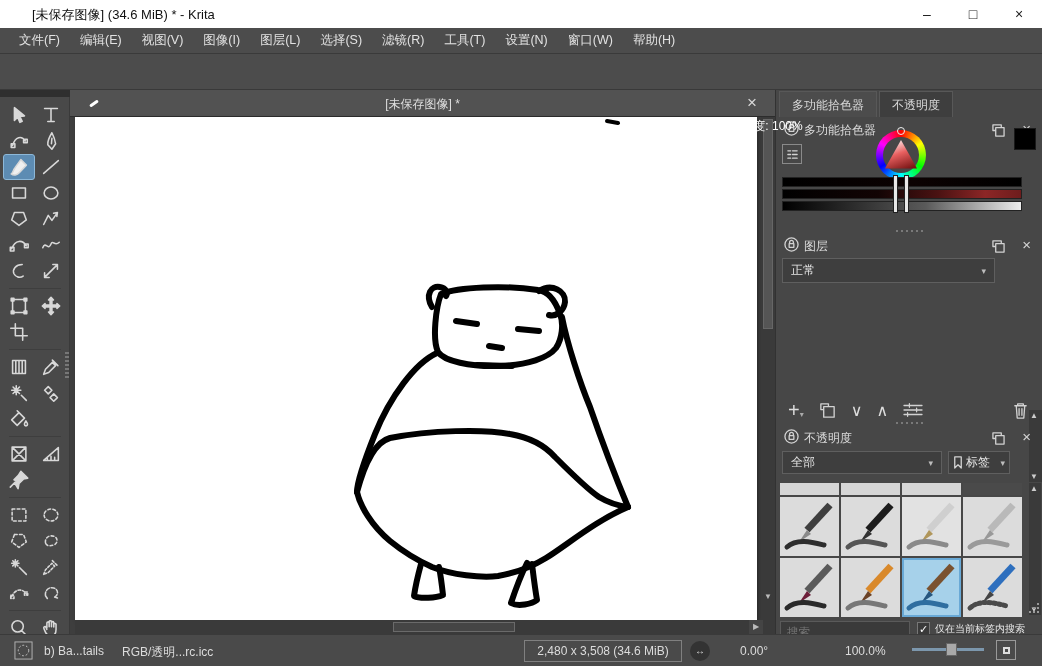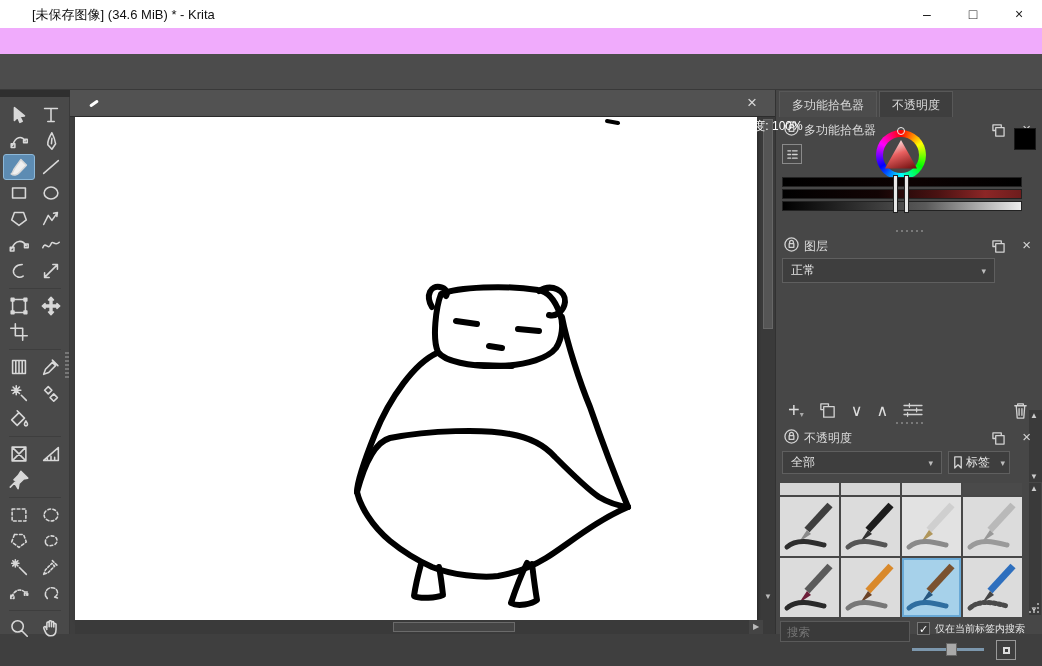--- a/index.html
+++ b/index.html
@@ -1,19 +1,19 @@
 <!DOCTYPE html>
 <html><head>
 <meta charset="utf-8">
 <style>
   * { margin:0; padding:0; box-sizing:border-box; }
   html,body { width:1042px; height:666px; overflow:hidden; background:#3f3f3f;
     font-family:"Liberation Sans","DejaVu Sans",sans-serif; }
   .abs { position:absolute; }
-  #app { position:relative; width:1042px; height:616px; background:#f0abfc; }
+  #app { position:relative; width:1042px; height:616px; background:#fca5a5; }
 
   
   #titlebar { left:0; top:0; width:1042px; height:28px; background:#ffffff; color:#000; }
   #titlebar .app-icon { left:9px; top:6px; }
   #titlebar .ttl { left:32px; top:6px; font-size:13px; color:#111; }
   .winbtn { top:0; width:46px; height:28px; display:flex; align-items:center; justify-content:center;
     color:#222; font-size:14px; }
   .krita-logo { width:16px; height:16px; border-radius:50%;
     background:conic-gradient(#ff5ca8,#b44cf0,#4c6df0,#37c3f2,#59d24c,#f2e14c,#ff9a3c,#ff5ca8); position:relative; }
   .krita-logo::after { content:""; position:absolute; left:3px; top:7px; width:10px; height:3px;
@@ -154,20 +154,33 @@
 <div id="app">
 
   <div class="abs" id="titlebar">
     <div class="abs app-icon"><span class="krita-logo"></span></div>
     <div class="abs ttl">[未保存图像]  (34.6 MiB)  * - Krita</div>
     <div class="abs winbtn" style="left:904px">–</div>
     <div class="abs winbtn" style="left:950px">□</div>
     <div class="abs winbtn" style="left:996px">×</div>
   </div>
 
+  <div class="abs" id="menubar">
+    <span class="menu-item">文件(F)</span>
+    <span class="menu-item">编辑(E)</span>
+    <span class="menu-item">视图(V)</span>
+    <span class="menu-item">图像(I)</span>
+    <span class="menu-item">图层(L)</span>
+    <span class="menu-item">选择(S)</span>
+    <span class="menu-item">滤镜(R)</span>
+    <span class="menu-item">工具(T)</span>
+    <span class="menu-item">设置(N)</span>
+    <span class="menu-item">窗口(W)</span>
+    <span class="menu-item">帮助(H)</span>
+  </div>
 
   <div class="abs" id="toolbar">
     <div class="abs grip" style="left:3px"></div>
     <div class="abs tbtn" style="left:13px">
       <svg width="22" height="22" viewBox="0 0 24 24">
           <path class="tb-ico" d="M6 3 H14 L18 7 V21 H6 Z M14 3 V7 H18"></path>
         </svg>
       </div>
     <div class="abs tbtn" style="left:45px">
       <svg width="22" height="22" viewBox="0 0 24 24">
@@ -436,20 +449,21 @@
             <path d="M7.5 12 V6.5 A1.3 1.3 0 0 1 10 6.5 V10.5 M10 10.5 V5 A1.3 1.3 0 0 1 12.5 5 V10.5 M12.5 10.5 V6 A1.3 1.3 0 0 1 15 6 V11 M15 11 V8 A1.3 1.3 0 0 1 17.5 8 V13.5 C17.5 17.5 15.5 20.5 11.5 20.5 C8.5 20.5 7 19 5.8 16.2 L4.2 12.4 A1.3 1.3 0 0 1 6.6 11.4 L7.5 13.5" fill="none"></path>
           </svg>
         </span>
     </div>
   </div>
 
   <div class="abs" id="canvas-zone">
     <div class="dock-handle"></div>
     <div id="subwin-title">
       <span class="app-icon"><span class="krita-logo" style="width:14px;height:14px"></span></span>
+      <span class="ttl">[未保存图像]  *</span>
       <span class="close">×</span>
     </div>
     <div id="white-canvas">
       <svg width="682" height="503" viewBox="0 0 682 503">
         <g fill="none" stroke="#000" stroke-width="6" stroke-linecap="round" stroke-linejoin="round">
           <path d="M 366 177 C 361 190 357 222 363 235 C 369 244 395 250 425 249 C 453 248 473 241 481 231 C 487 222 489 207 485 197 C 480 183 472 174 463 173 C 430 168 383 170 366 177 Z" stroke="#000000"></path>
           <path d="M 357 190 C 350 178 356 168 365 170 C 371 171 373 176 371 179" stroke="#000000"></path>
           <path d="M 464 174 C 477 166 491 174 490 185 C 489 194 481 200 474 198" stroke="#000000"></path>
           <path d="M 362 236 C 340 246 315 280 300 317 C 288 347 282 366 282 375" stroke="#000000"></path>
           <path d="M 282 375 C 290 345 300 325 315 321 C 355 313 410 312 435 317 C 458 321 472 331 480 340 C 492 352 512 372 524 380 C 534 386 545 389 553 390" stroke="#000000"></path>
@@ -648,20 +662,33 @@
     <div class="bscroll" style="top:393px; height:132px">
       <span style="position:absolute;top:1px;left:1px;color:#ccc;font-size:8px">▲</span>
       <span style="position:absolute;bottom:1px;left:1px;color:#ccc;font-size:8px">▼</span>
     </div>
 
     <input class="search-inp" style="top: 531px;" placeholder="搜索">
     <span class="chk" style="left:141px; top:532px">✓</span>
     <span class="chk-label" style="left:159px; top:532px">仅在当前标签内搜索</span>
   </div>
 
+  <div class="abs" id="statusbar">
+    <span class="abs" style="left:14px; top:6px">
+      <svg width="19" height="19" viewBox="0 0 20 20">
+          <rect x="1" y="1" width="18" height="18" fill="none" stroke="#b5b5b5"></rect>
+          <circle cx="10" cy="10" r="5.5" fill="none" stroke="#cfcfcf" stroke-dasharray="2,2"></circle>
+        </svg></span>
+    <span class="txt" style="left:44px">b) Ba...tails</span>
+    <span class="txt" style="left:122px">RGB/透明...rc.icc</span>
+    <span class="size-box">2,480 x 3,508 (34.6 MiB)</span>
+    <span class="rot-circle">↔</span>
+    <span class="txt" style="left:740px">0.00°</span>
+    <span class="txt" style="left:845px">100.0%</span>
+  </div>
   <div class="zslider">
       <span class="zthumb"></span>
     </div>
   <div class="reset-btn">
       <i></i>
     </div>
   <div class="grip-corner"></div>
 
 </div>
 

